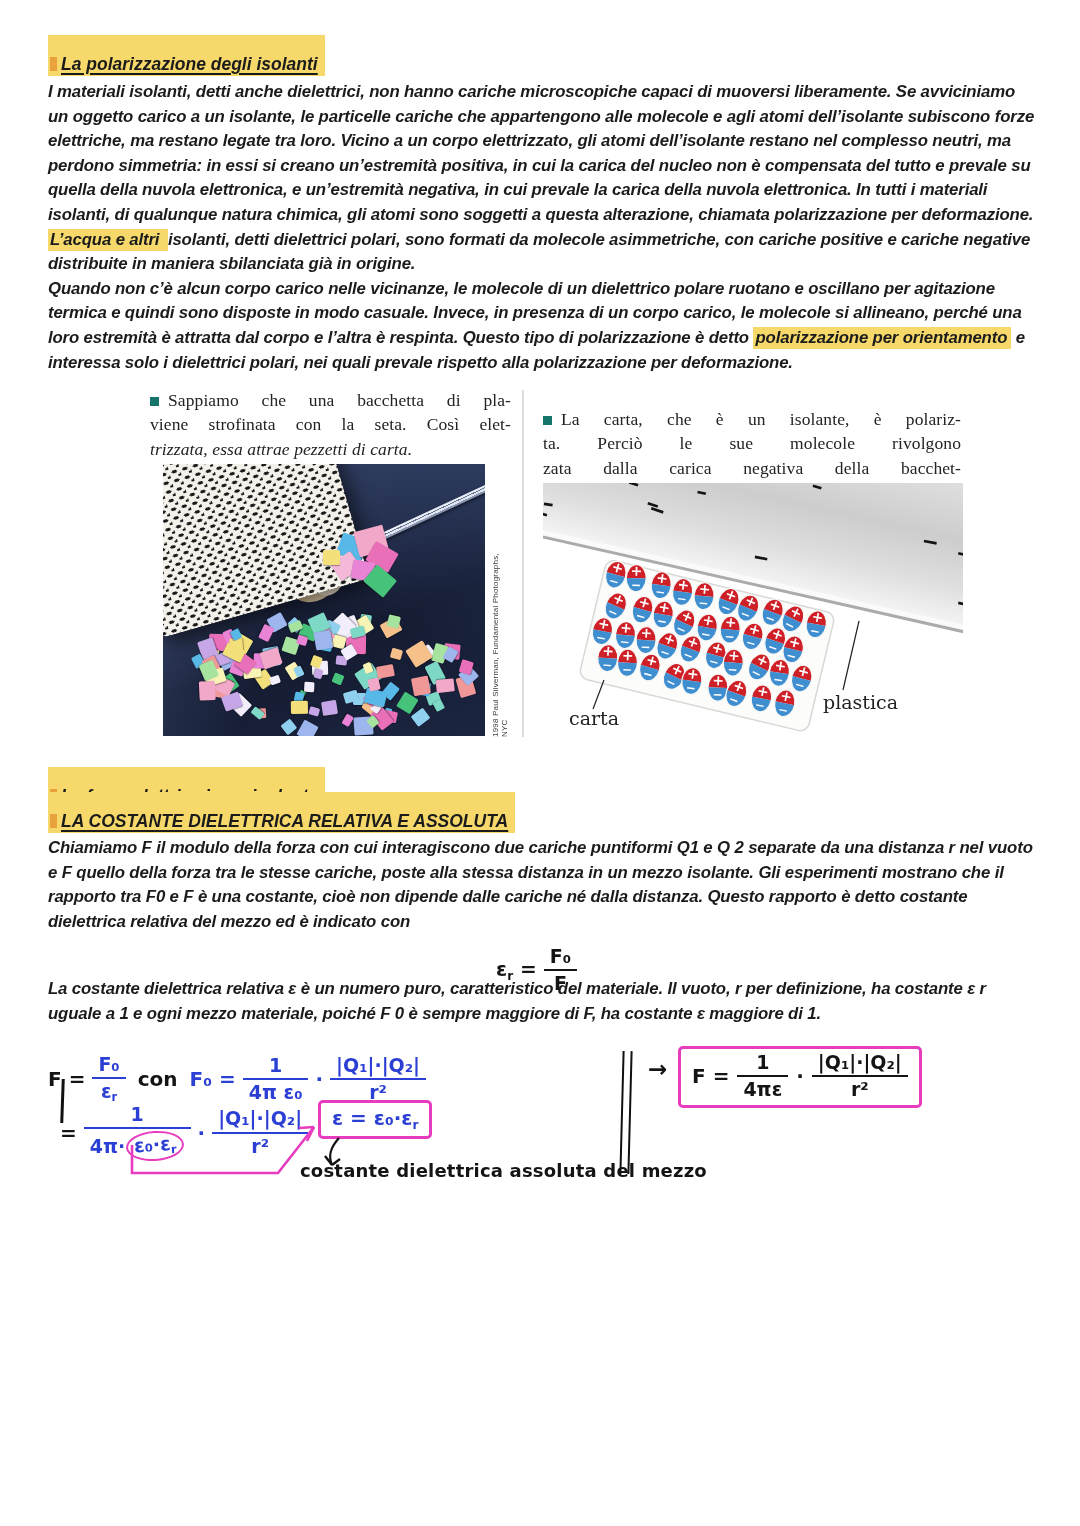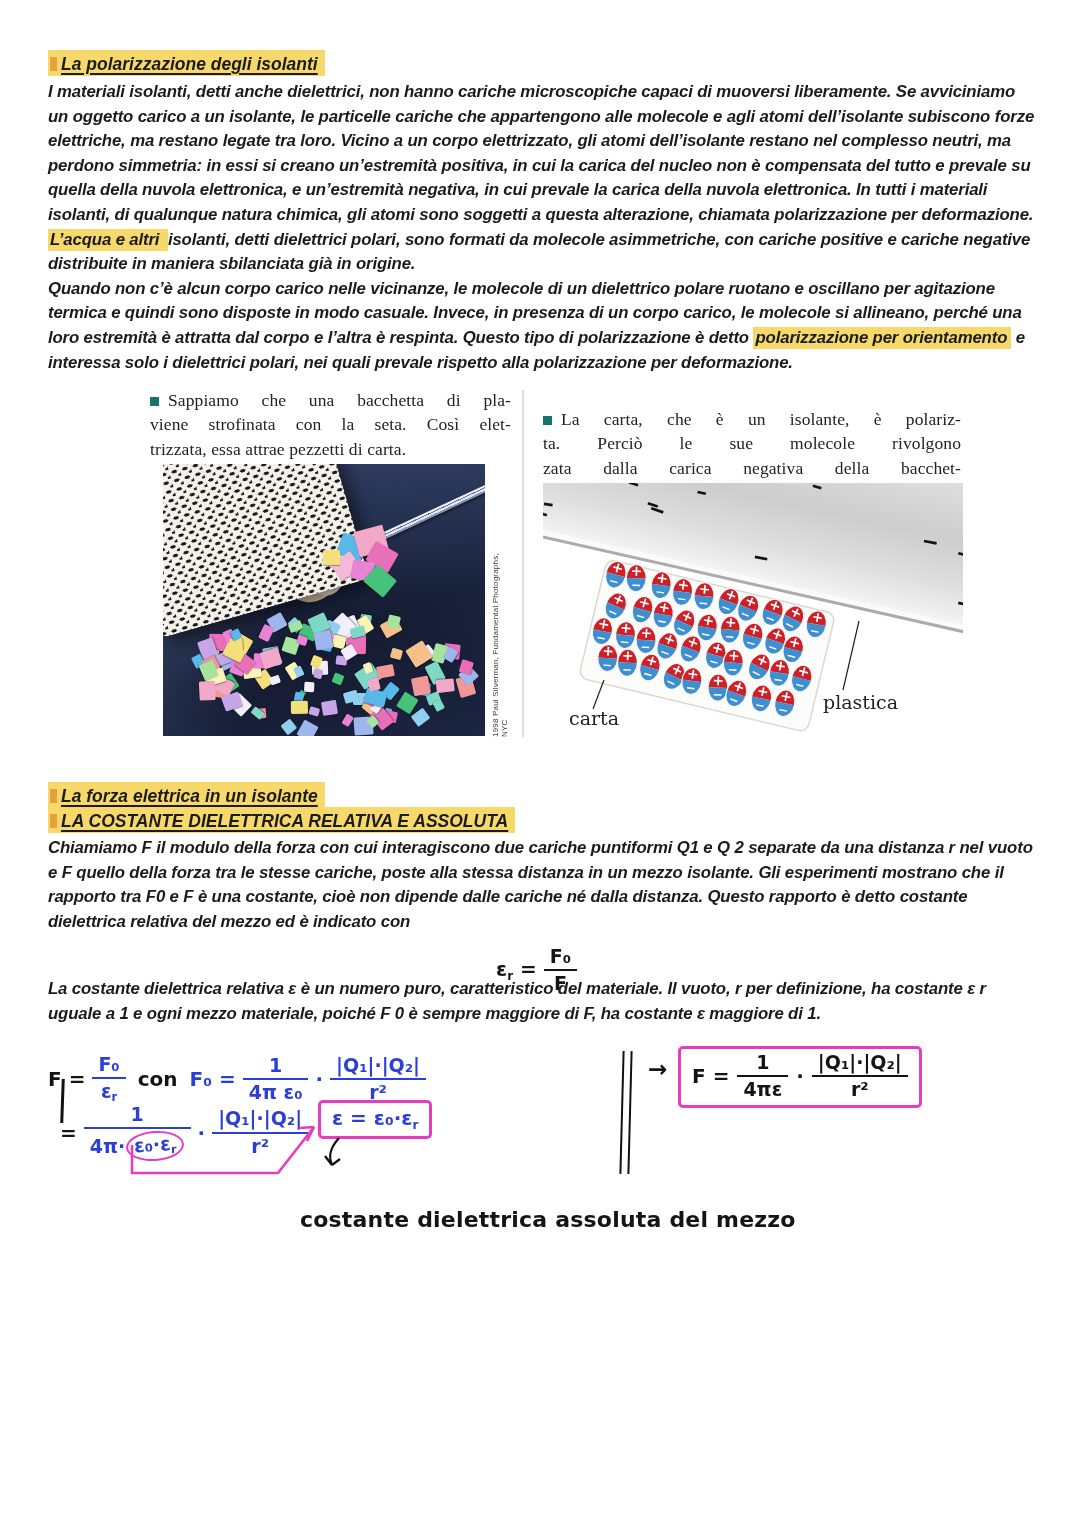--- a/index.html
+++ b/index.html
@@ -4,35 +4,35 @@
 <style>
   html,body{margin:0;padding:0;background:#ffffff;}
   .page{position:relative;width:1080px;height:1526px;background:#ffffff;overflow:hidden;
         font-family:"Liberation Sans",sans-serif;color:#1b1b1b;}
 
   
   .sec{position:absolute;left:48px;width:990px;}
   .notes{font-size:16.8px;line-height:24.6px;font-weight:bold;font-style:italic;
          letter-spacing:-0.15px;margin:0;}
   .hl{background:#f6d96a;padding:1px 4px 2px 2px;}
-  .hl-head{background:#f6d96a;padding:4px 7px 2px 2px;text-decoration:underline;
+  .hl-head{background:#f6d96a;padding:19px 7px 2px 2px;text-decoration:underline;
            text-decoration-thickness:1.6px;text-underline-offset:3px;}
   .hl-head::before{content:"";display:inline-block;width:7px;height:14px;background:#e9a23b;
            margin-right:4px;vertical-align:-1px;}
   h1.nh,h2.nh{font-size:17.5px;font-weight:bold;font-style:italic;margin:0 0 5px 0;}
   h2.nh{margin:3px 0 4px 0;}
 
   
   .figure{position:absolute;left:150px;top:388px;width:812px;}
   .col-divider{position:absolute;left:372px;top:2px;width:2px;height:347px;background:#dcdcdc;}
   .col-left{position:absolute;left:0;top:0;width:361px;}
   .col-right{position:absolute;left:393px;top:0;width:418px;margin-top:19px;}
   .cap-line{font-family:"Liberation Serif",serif;font-size:17.5px;line-height:24.4px;
             color:#232323;text-align:justify;text-align-last:justify;letter-spacing:0.1px;}
-  .cap-line.last{text-align-last:auto;}
+  .cap-line.last{text-align-last:auto;font-style:italic;}
   .bullet-sq{display:inline-block;width:9px;height:9px;background:#16756a;margin-right:9px;}
 
   
   .photo-wrap{position:relative;width:361px;height:280px;margin-top:3px;}
   .photo{position:absolute;left:13px;top:0;width:322px;height:272px;overflow:hidden;
     background:
       linear-gradient(115deg, rgba(95,115,165,.45), rgba(0,0,0,0) 45%),
       linear-gradient(205deg, rgba(70,90,140,.30), rgba(0,0,0,0) 50%),
       linear-gradient(160deg,#323d60 0%,#202a46 35%,#141b31 60%,#1c2541 100%);}
   .cloth{position:absolute;left:-32px;top:-30px;width:218px;height:178px;border-radius:10px;
@@ -69,21 +69,21 @@
   .hsub{font-size:0.6em;vertical-align:-0.3em;}
   .circ{border:2.5px solid #e83cc0;border-radius:50%;padding:1px 6px 2px;margin-left:1px;
         transform:rotate(-4deg);}
   .pinkbox{position:absolute;border:3px solid #e83cc0;border-radius:5px;padding:3px 11px 4px;
         font-size:20px;}
   .vline{position:absolute;left:61px;top:1079px;width:2.6px;height:44px;background:#111;
         transform:rotate(2deg);}
   .dblbar{position:absolute;left:621px;top:1051px;width:6px;height:123px;
         border-left:2.6px solid #111;border-right:2.6px solid #111;transform:rotate(1.5deg);}
   .hw-note{position:absolute;font-size:19px;letter-spacing:0.2px;}
-  .hw-cap{position:absolute;font-size:22px;letter-spacing:0.2px;margin-top:47px;}
+  .hw-cap{position:absolute;font-size:18px;letter-spacing:0.2px;}
   svg.conn{position:absolute;overflow:visible;}
 </style>
 </head>
 <body>
 
 <div class="page">
 
   <div class="sec" style="top:54px;">
     <h1 class="nh"><span class="hl-head">La polarizzazione degli isolanti</span></h1>
     <p class="notes"><span>I materiali isolanti, detti anche dielettrici, non hanno cariche microscopiche capaci di muoversi liberamente. Se avviciniamo un oggetto carico a un isolante, le particelle cariche che appartengono alle molecole e agli atomi dell’isolante subiscono forze elettriche, ma restano legate tra loro. Vicino a un corpo elettrizzato, gli atomi dell’isolante restano nel complesso neutri, ma perdono simmetria: in essi si creano un’estremità positiva, in cui la carica del nucleo non è compensata del tutto e prevale su quella della nuvola elettronica, e un’estremità negativa, in cui prevale la carica della nuvola elettronica. In tutti i materiali isolanti, di qualunque natura chimica, gli atomi sono soggetti a questa alterazione, chiamata polarizzazione per deformazione. </span><span class="hl">L’acqua e altri </span><span>isolanti, detti dielettrici polari, sono formati da molecole asimmetriche, con cariche positive e cariche negative distribuite in maniera sbilanciata già in origine.</span></p>

